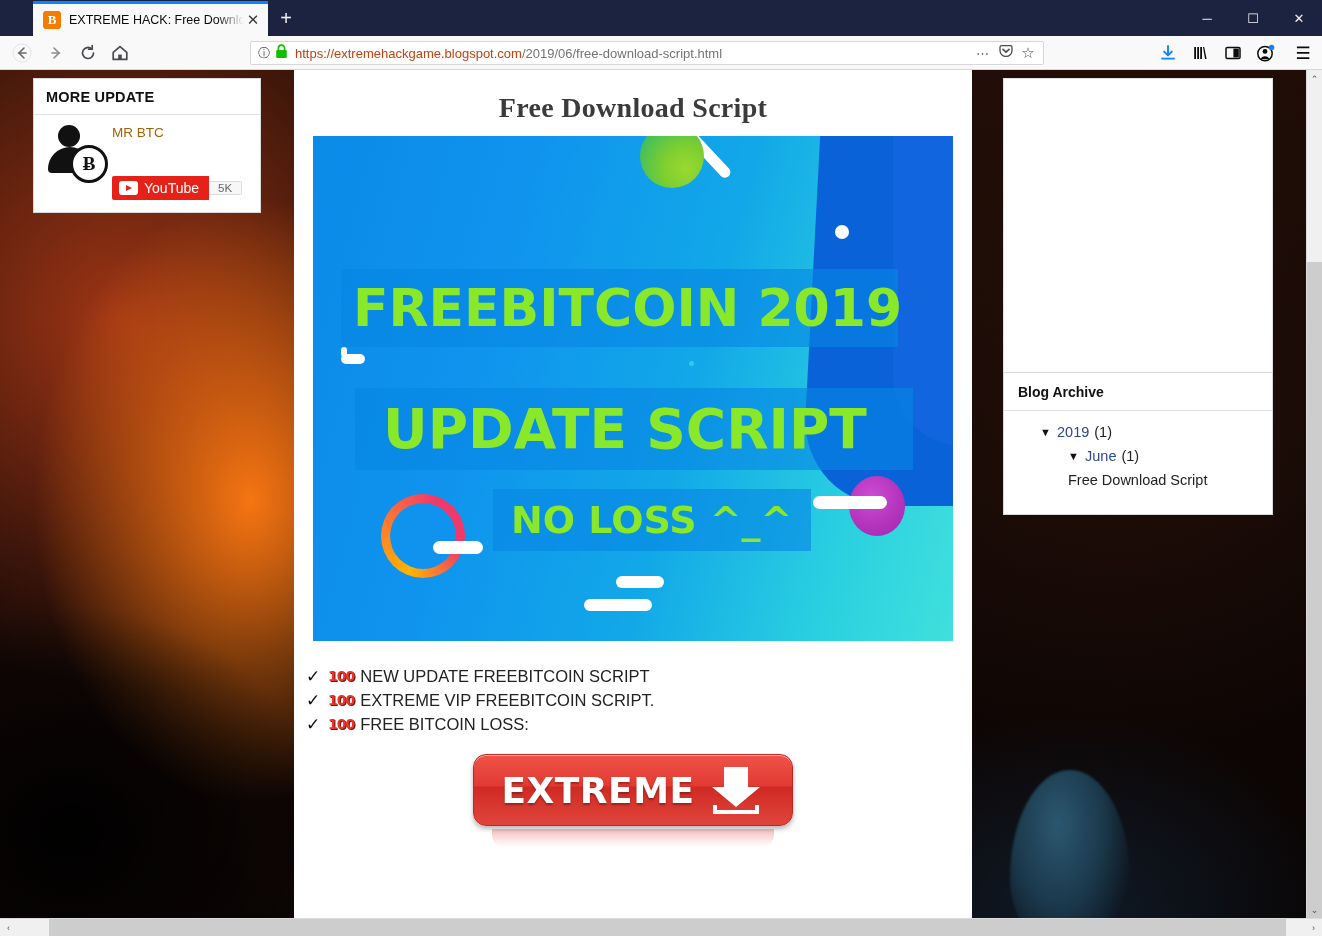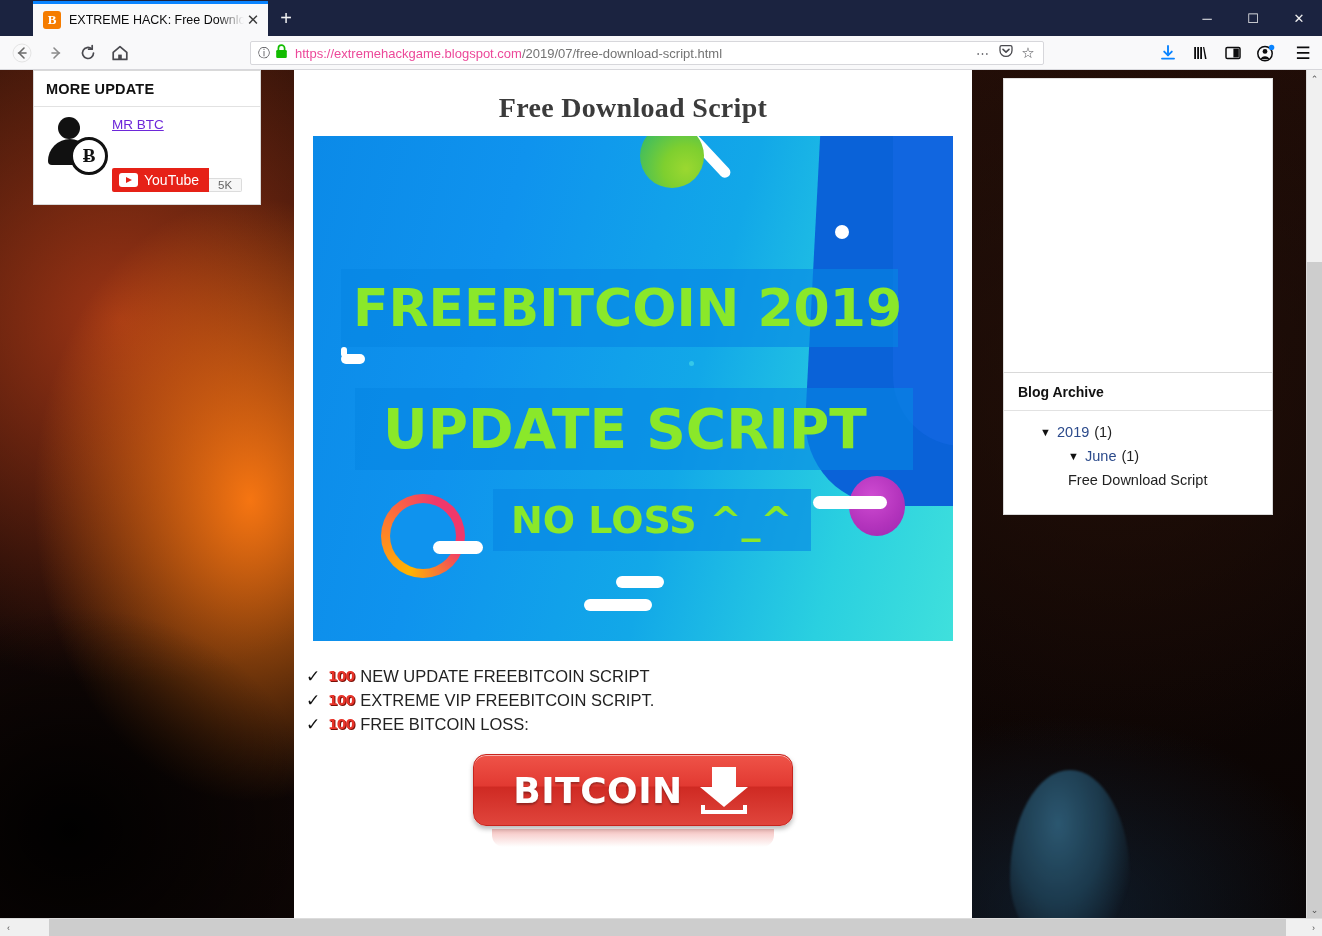--- a/index.html
+++ b/index.html
@@ -61,21 +61,21 @@
   .urlbox{
     position:absolute;left:250px;top:5px;width:794px;height:24px;
     background:#fff;border:1px solid #d7d7db;border-radius:2px;
     display:flex;align-items:center;box-sizing:border-box;padding:0 4px;
   }
   .url-info{width:18px;text-align:center;color:#4a4a4f;font-size:12px;flex:0 0 auto;}
   .url-lock{width:16px;text-align:center;flex:0 0 auto;}
   .url-text{
     flex:1 1 auto;margin-left:6px;font-size:13px;color:#737373;white-space:nowrap;overflow:hidden;
   }
-  .url-text b{color:#ec4899;font-weight:normal;}
+  .url-text b{color:#c2410c;font-weight:normal;}
   .url-dots{flex:0 0 auto;width:24px;text-align:center;color:#4a4a4f;font-size:13px;letter-spacing:1px;cursor:pointer;}
   .url-pocket{flex:0 0 auto;width:22px;text-align:center;cursor:pointer;}
   .url-star{flex:0 0 auto;width:22px;text-align:center;cursor:pointer;}
   .toolicon{
     position:absolute;top:5px;width:26px;height:24px;
     display:flex;align-items:center;justify-content:center;cursor:pointer;
   }
   .ti-dl{left:1155px;}
   .ti-lib{left:1188px;}
   .ti-side{left:1220px;}
@@ -99,21 +99,21 @@
   }
   .bg-blob{
     position:absolute;left:1010px;top:700px;width:120px;height:180px;
     background:radial-gradient(ellipse at 40% 30%, #2f5f7a 0%, #1d3d51 45%, rgba(10,20,28,0) 78%);
     border-radius:50% 50% 45% 45%/60% 60% 40% 40%;
     opacity:.9;filter:blur(1px);
   }
 
   
   .widget-left{
-    position:absolute;left:33px;top:0;width:228px;
+    position:absolute;left:33px;top:8px;width:228px;
     background:#fff;border:1px solid #d9d9d9;box-sizing:border-box;
   }
   .widget-head{
     padding:10px 12px 9px 12px;border-bottom:1px solid #e2e2e2;
     font-size:14.5px;font-weight:bold;color:#111;letter-spacing:.2px;
   }
   .widget-body{padding:8px 12px 12px 12px;display:flex;align-items:flex-start;}
   .avatar{
     position:relative;width:56px;height:52px;flex:0 0 auto;margin-top:2px;
   }
@@ -124,22 +124,22 @@
     position:absolute;left:2px;top:22px;width:44px;height:26px;background:#111;
     border-radius:22px 22px 4px 4px;
   }
   .avatar .coin{
     position:absolute;left:24px;top:20px;width:32px;height:32px;border-radius:50%;
     background:#fff;border:3px solid #111;
     display:flex;align-items:center;justify-content:center;
     font-family:"Liberation Serif",serif;font-size:19px;font-weight:bold;color:#111;
   }
   .widget-right{margin-left:10px;padding-top:2px;}
-  .chan-name{font-size:13.5px;color:#6d28d9;margin-bottom:7px;text-decoration:underline;}
-  .yt-row{display:flex;align-items:flex-end;margin-top:36px;}
+  .chan-name{font-size:13.5px;color:#a16207;margin-bottom:7px;}
+  .yt-row{display:flex;align-items:center;margin-top:36px;}
   .yt-btn{
     background:#e62117;color:#fff;display:flex;align-items:center;
     padding:4px 10px 4px 7px;border-radius:2px 0 0 2px;cursor:pointer;
   }
   .yt-play{
     width:19px;height:14px;background:#fff;border-radius:3px;margin-right:6px;
     position:relative;flex:0 0 auto;
   }
   .yt-play::after{
     content:"";position:absolute;left:7px;top:3.5px;
@@ -372,21 +372,21 @@
     </div>
 
     <div class="urlbox">
       <div class="url-info">ⓘ</div>
       <div class="url-lock">
         <svg width="13" height="15" viewBox="0 0 13 15">
             <path d="M3.4 6.2 V4.3 a3.1 3.1 0 0 1 6.2 0 V6.2" fill="none" stroke="#12bc00" stroke-width="1.7"></path>
             <rect x="1.2" y="6" width="10.6" height="8" rx="1.2" fill="#12bc00"></rect>
           </svg>
       </div>
-      <div class="url-text"><b>https://extremehackgame.blogspot.com</b><span>/2019/07/free-download-script.html</span></div>
+      <div class="url-text"><b>https://extremehackgame.blogspot.com</b><span>/2019/06/free-download-script.html</span></div>
       <div class="url-dots">⋯</div>
       <div class="url-pocket">
         <svg width="16" height="16" viewBox="0 0 16 16">
             <path d="M2 4.2 a1.6 1.6 0 0 1 1.6-1.6 h8.8 A1.6 1.6 0 0 1 14 4.2 v3.2 c0 3.4-2.7 6-6 6 s-6-2.6-6-6 Z" fill="none" stroke="#4a4a4f" stroke-width="1.3"></path>
             <path d="M5 6.4 L8 9.2 L11 6.4" fill="none" stroke="#4a4a4f" stroke-width="1.6" stroke-linecap="round" stroke-linejoin="round"></path>
           </svg>
       </div>
       <div class="url-star" style="font-size:15px;color:#4a4a4f;">☆</div>
     </div>
 
@@ -492,21 +492,21 @@
         <div class="chk-item">
           <span class="chk-tick">✓</span>
           <span class="chk-100">100</span>
           <span class="chk-text">FREE BITCOIN LOSS:</span>
         </div>
       </div>
 
 
       <div class="dl-wrap">
         <div class="dl-btn">
-          <span class="dl-text">BITCOIN</span>
+          <span class="dl-text">EXTREME</span>
           <span class="dl-icon">
             <i class="stem"></i>
               <i class="head"></i>
               <i class="tray"></i>
           </span>
         </div>
         <div class="dl-reflect"></div>
       </div>
     </div>
 

